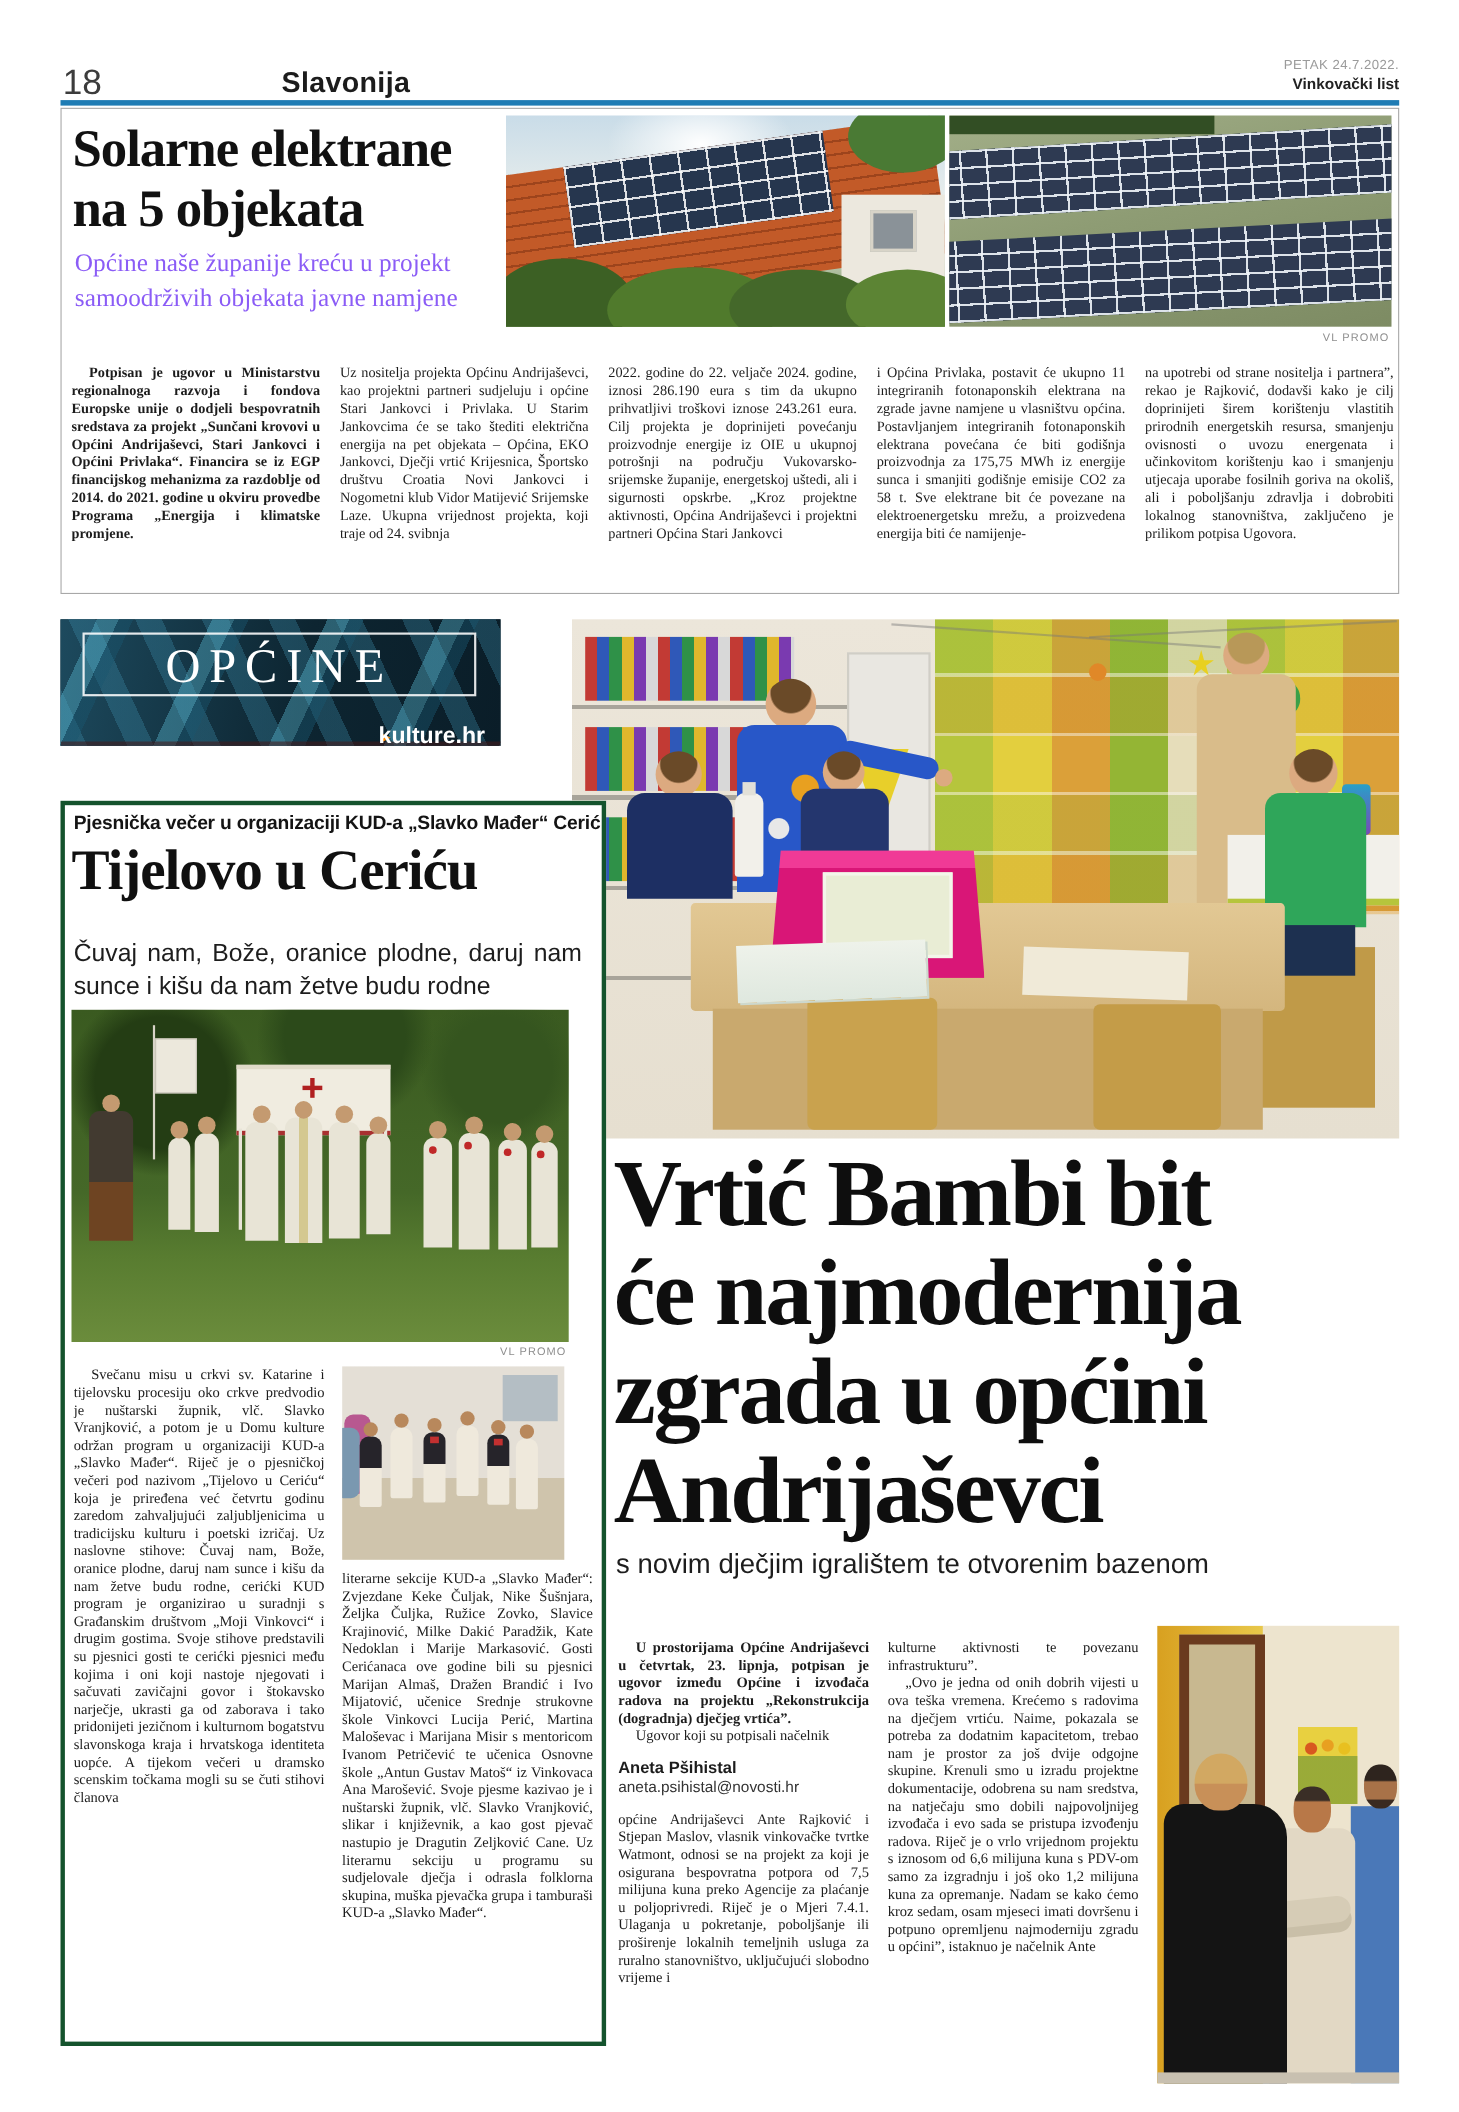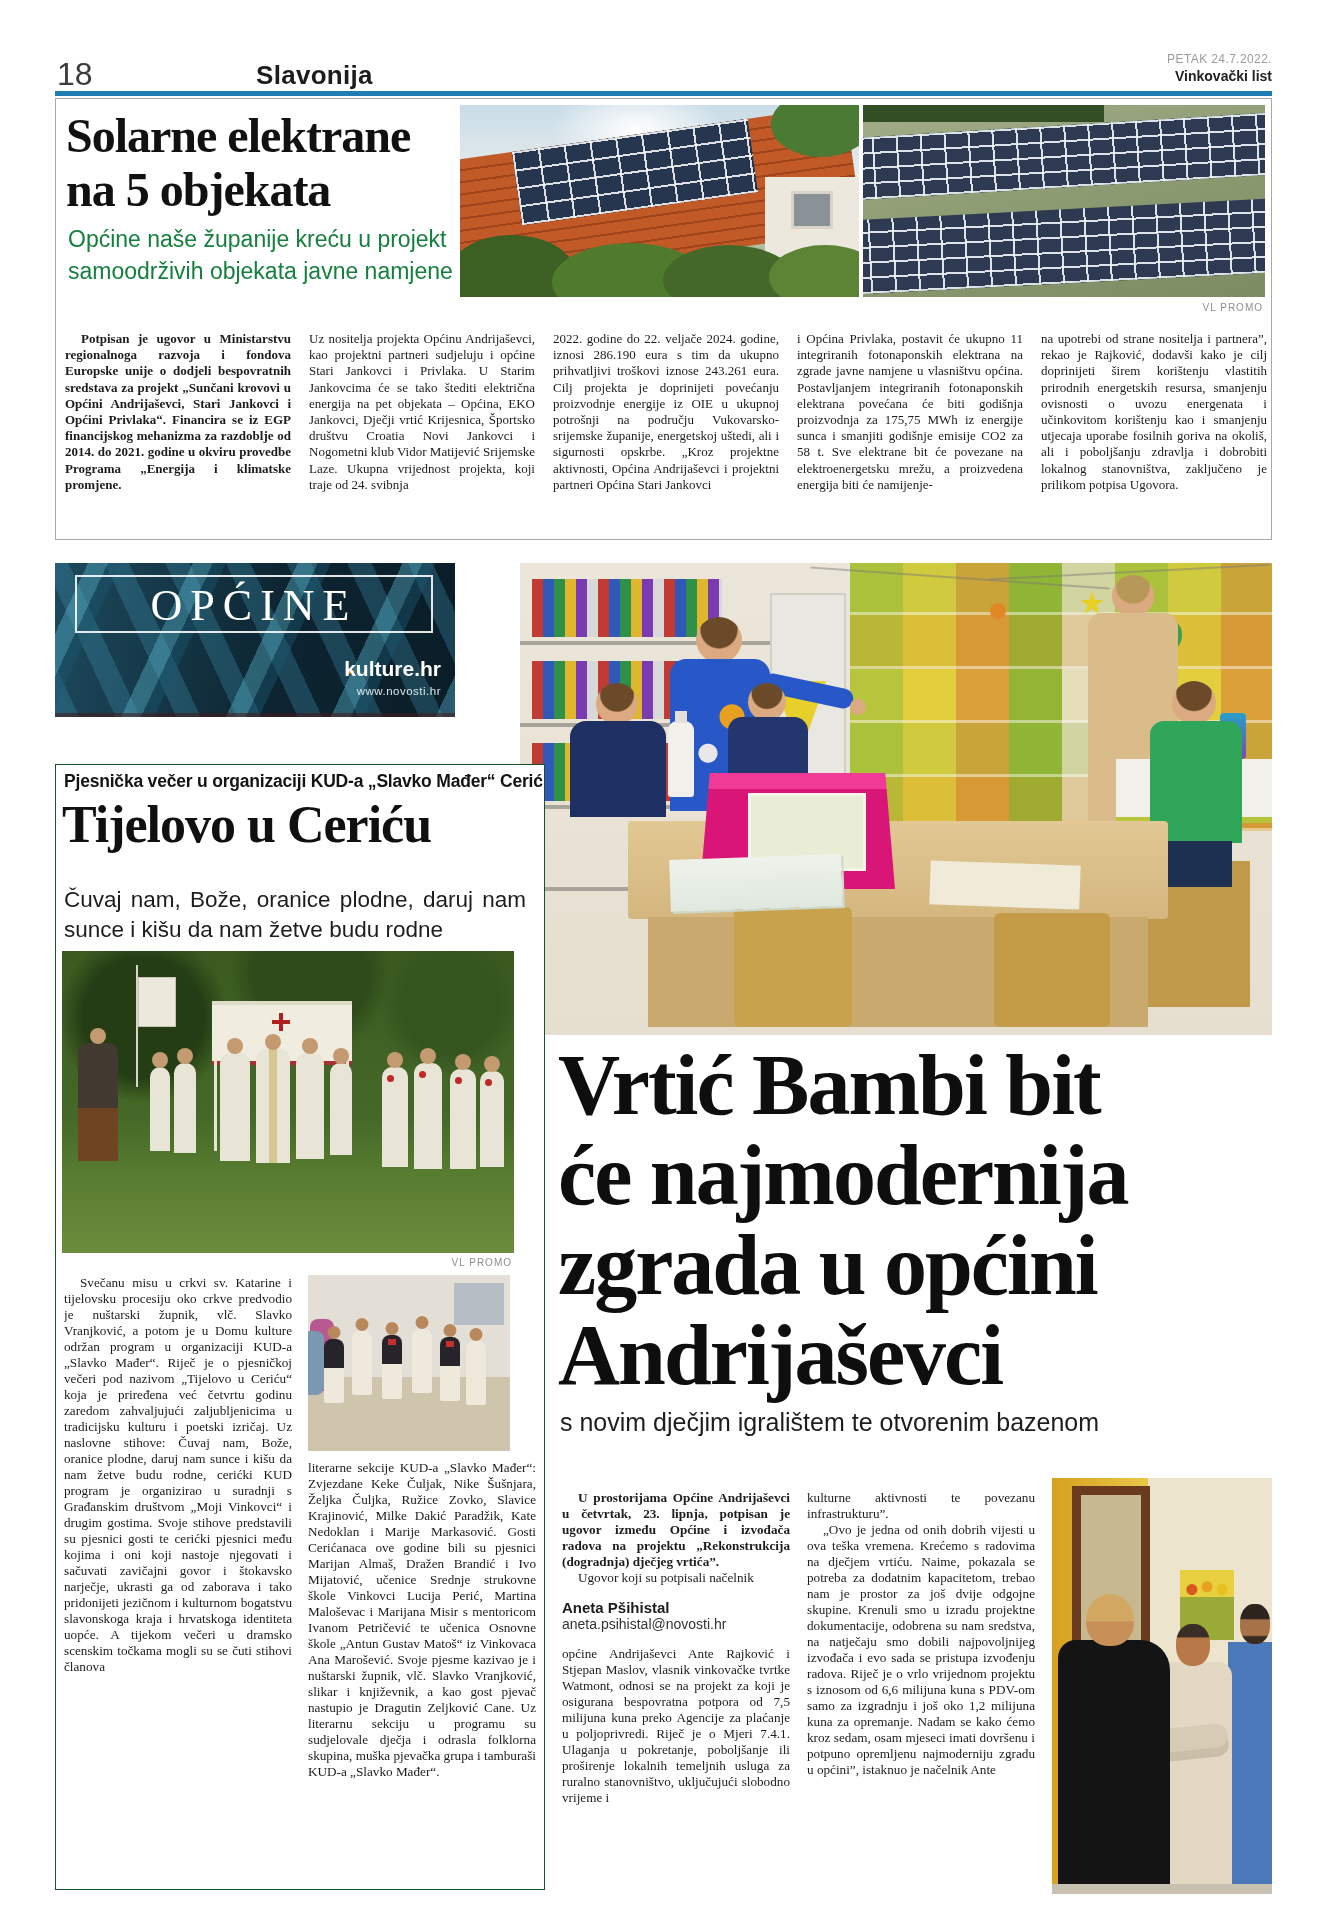--- a/index.html
+++ b/index.html
@@ -20,22 +20,22 @@
   .credit{position:absolute;font-family:"Liberation Sans",sans-serif;font-size:10px;
           color:#8e8e8e;letter-spacing:1px;}
   .bodycol{position:absolute;text-align:justify;overflow:hidden;font-size:13px;line-height:16.2px;color:#1c1c1c;}
   .smallcol{font-size:13.2px;line-height:16px;}
   .indent{text-indent:16px;}
   .bold{font-weight:700;}
   
   #solar-box{left:55px;top:98px;width:1215px;height:440px;}
   .s-title{position:absolute;left:10px;top:10px;font-size:48px;line-height:54px;font-weight:700;
            letter-spacing:-1px;color:#111;}
-  .s-deck{position:absolute;left:12px;top:124px;width:396px;font-family:Liberation Sans, sans-serif;
-          font-size:23px;line-height:32px;color:#15803d;}
+  .s-deck{position:absolute;left:12px;top:124px;width:396px;font-family:Liberation Serif, serif;
+          font-size:23px;line-height:32px;color:#8b5cf6;}
   #p-roof{left:404px;top:6px;width:399px;height:192px;}
   #p-farm{left:807px;top:6px;width:402px;height:192px;}
   .s-credit{right:8px;top:203px;}
   .s-col{top:232px;width:226px;height:192px;}
   
   #p-roof{background:linear-gradient(180deg,#c9dce8 0%,#e7edec 38%,#d9e1d1 62%,#4f7030 100%);}
   #p-roof .glare{position:absolute;left:92px;top:-24px;width:170px;height:100px;
       background:radial-gradient(closest-side,rgba(255,255,255,.98),rgba(255,255,255,0));}
   #p-roof .roof{position:absolute;left:-42px;top:30px;width:438px;height:126px;
       background:repeating-linear-gradient(180deg,#c25a28 0 10px,#9d441c 10px 12px);transform:rotate(-8deg);}
@@ -53,21 +53,21 @@
   #p-roof .b4{right:-22px;bottom:-12px;width:112px;height:64px;background:#5c8434;}
   
   #p-farm{background:linear-gradient(165deg,#a2ae88 0%,#8e9c74 45%,#7d8b63 100%);}
   #p-farm .trees{position:absolute;left:0;top:0;width:60%;height:17px;background:#324e24;}
   #p-farm .bank{position:absolute;background-color:#2e3a52;
       background-image:repeating-linear-gradient(90deg,rgba(240,245,250,.9) 0 2px,transparent 2px 24px),
                        repeating-linear-gradient(0deg,rgba(240,245,250,.9) 0 2px,transparent 2px 15px);}
   #p-farm .bk1{left:-14px;top:20px;width:440px;height:62px;transform:rotate(-3.5deg);}
   #p-farm .bk2{left:-18px;top:104px;width:450px;height:74px;transform:rotate(-3deg);}
   
-  #banner{position:absolute;left:55px;top:563px;width:400px;height:154px;overflow:hidden;
+  #banner{position:absolute;left:55px;top:563px;width:400px;height:115px;overflow:hidden;
       background-color:#0e2835;
       background-image:
         repeating-linear-gradient(115deg,rgba(90,185,210,0) 0 30px,rgba(90,185,210,.40) 30px 48px,rgba(25,85,110,.45) 48px 60px,rgba(0,0,0,0) 60px 95px),
         repeating-linear-gradient(65deg,rgba(60,140,170,.33) 0 22px,rgba(0,0,0,0) 22px 55px),
         linear-gradient(100deg,#1d4a5e 0%,#0d2531 55%,#0a1d28 100%);
       box-shadow:inset 0 -4px 0 rgba(70,25,25,.55);}
   .b-frame{position:absolute;left:20px;top:12px;width:354px;height:54px;border:2px solid rgba(255,255,255,.88);}
   .b-title{position:absolute;left:20px;top:17px;width:358px;text-align:center;color:#fff;
       font-size:44px;letter-spacing:8px;font-weight:400;}
   .n-logo{position:absolute;right:14px;top:94px;font-family:"Liberation Sans",sans-serif;
@@ -131,21 +131,21 @@
   #p-kita .kh4{left:592px;top:12px;width:42px;height:42px;background:radial-gradient(circle at 50% 28%,#b89858 44%,#dcaa80 48%);}
   #p-kita .kb4{position:absolute;left:568px;top:50px;width:90px;height:244px;background:#d9bc8a;border-radius:14px 14px 0 0;}
   #p-kita .tableR{position:absolute;left:596px;top:196px;width:156px;height:58px;background:#f2f0ea;border-bottom:6px solid #b6c53c;}
   #p-kita .cup{position:absolute;left:700px;top:150px;width:26px;height:46px;border-radius:4px;
       background:linear-gradient(180deg,#28a0c8,#7a48b8);}
   #p-kita .chairR{position:absolute;left:618px;top:298px;width:112px;height:146px;background:#c09a48;}
   #p-kita .kh5{left:652px;top:118px;width:44px;height:44px;}
   #p-kita .kb5{position:absolute;left:630px;top:158px;width:92px;height:122px;background:#2fa65a;border-radius:14px 14px 0 0;}
   #p-kita .k5shorts{position:absolute;left:640px;top:278px;width:72px;height:46px;background:#1d3050;}
   
-  #tij-box{left:55px;top:764px;width:488px;height:1124px;border:1px solid #14532d;}
+  #tij-box{left:55px;top:728px;width:488px;height:1124px;border:4px solid #14532d;}
   .t-kicker{position:absolute;left:8px;top:6px;font-family:"Liberation Sans",sans-serif;
       font-weight:700;font-size:17.5px;color:#141414;letter-spacing:-.2px;}
   .t-title{position:absolute;left:6px;top:30px;font-size:52px;font-weight:700;letter-spacing:-1px;color:#101010;}
   .t-deck{position:absolute;left:8px;top:120px;width:462px;font-family:"Liberation Sans",sans-serif;
       font-size:22.5px;line-height:30px;color:#1d1d1d;text-align:justify;}
   #p-proc{left:6px;top:186px;width:452px;height:302px;}
   .t-credit{right:32px;top:492px;}
   .t-col1{left:8px;top:510px;width:228px;height:602px;}
   .t-col2{left:252px;top:510px;width:228px;height:602px;}
   #p-folk{position:relative;width:202px;height:176px;margin-bottom:9px;overflow:hidden;

